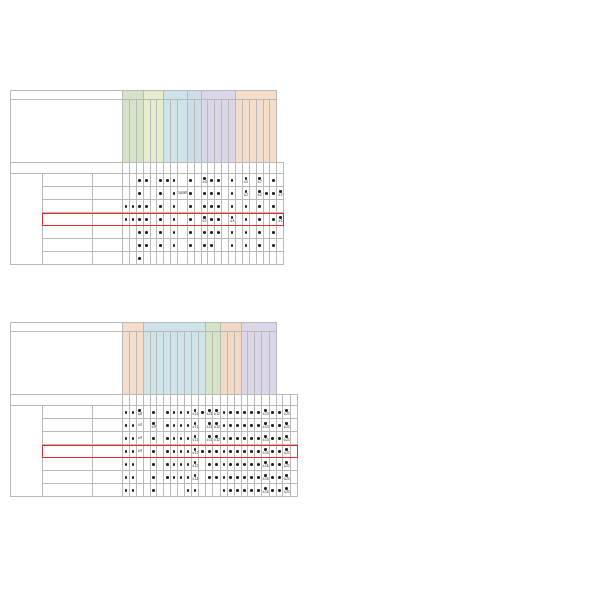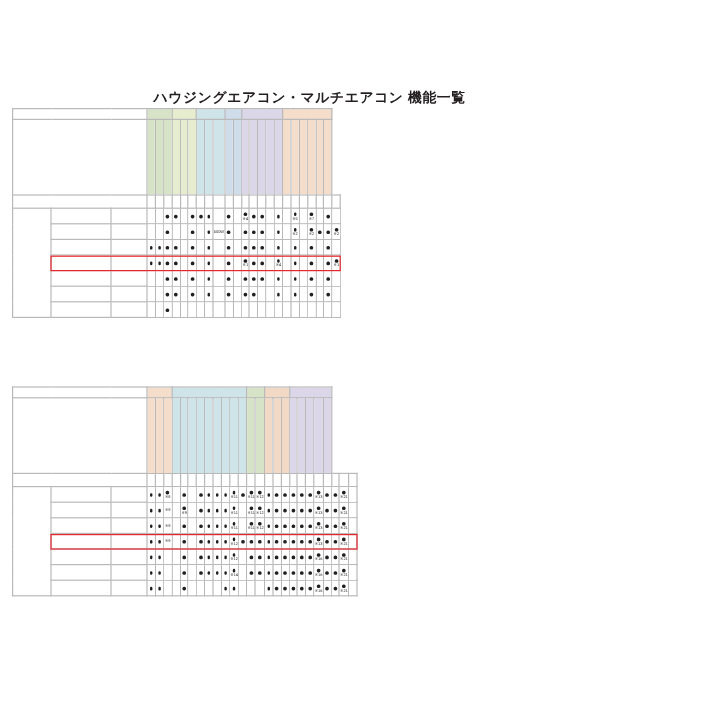--- a/index.html
+++ b/index.html
@@ -102,21 +102,20 @@
     border:1.2px solid #e8262c;
     pointer-events:none;
     box-sizing:border-box;
   }
 </style>
 </head>
 <body>
 
 <div class="page">
 
-  <div class="title">ハウジングエアコン・マルチエアコン 機能一覧</div>
 
   <div class="tblwrap" id="t1wrap" style="left:10px;top:90px;">
     <table class="matrix" id="table1">
         <colgroup>
           <col style="width:32px">
           <col style="width:50px">
           <col style="width:30px">
           <col style="width:6.9px">
           <col style="width:6.9px">
           <col style="width:6.9px">

